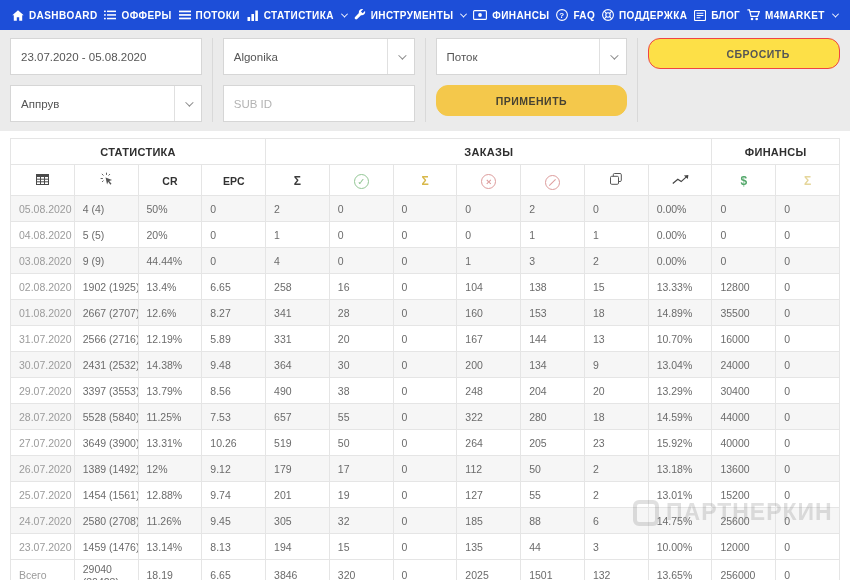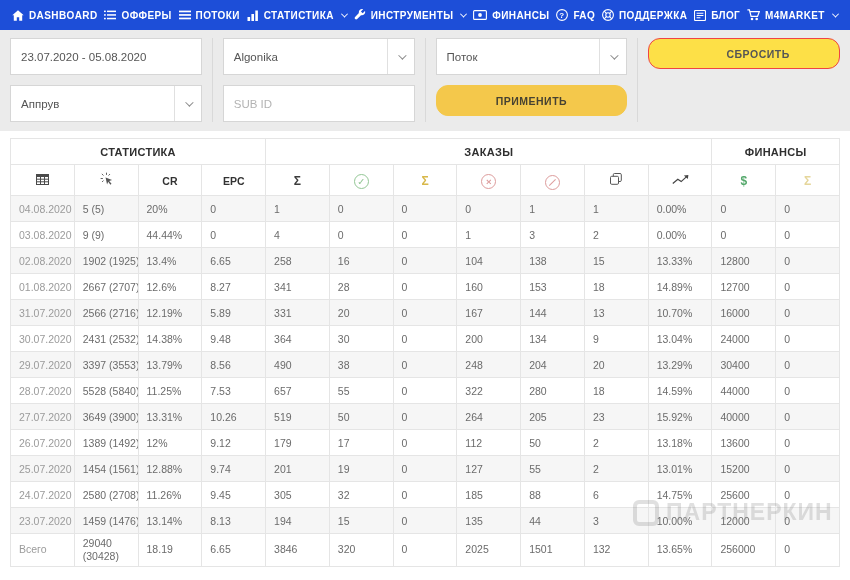--- a/index.html
+++ b/index.html
@@ -245,20 +245,35 @@
         <th><span class="ic"><svg width="17" height="11" viewBox="0 0 17 11">
               <path d="M0.8 9.5 L5.8 5.2 L9.2 7.6 L14.6 2.6" fill="none" stroke="#444" stroke-width="1.2"></path>
               <path d="M16.4 1 L11.9 1.6 L15.8 5.1 Z" fill="#444"></path>
             </svg></span></th>
         <th><span class="ic"><span class="sig" style="color:#54a86b">$</span></span></th>
         <th><span class="ic"><span class="sig" style="color:#e5d69b">Σ</span></span></th>
       </tr>
   </thead>
   <tbody id="table-body">
       <tr>
+        <td class="c-date">05.08.2020</td>
+        <td class="c-clicks">4 (4)</td>
+        <td class="c-cr">50%</td>
+        <td class="c-epc">0</td>
+        <td class="c-orders-total">2</td>
+        <td class="c-orders-approved">0</td>
+        <td class="c-orders-hold">0</td>
+        <td class="c-orders-rejected">0</td>
+        <td class="c-orders-trash">2</td>
+        <td class="c-orders-doubles">0</td>
+        <td class="c-approve-rate">0.00%</td>
+        <td class="c-money-approved">0</td>
+        <td class="c-money-hold">0</td>
+      </tr>
+      <tr>
         <td class="c-date">04.08.2020</td>
         <td class="c-clicks">5 (5)</td>
         <td class="c-cr">20%</td>
         <td class="c-epc">0</td>
         <td class="c-orders-total">1</td>
         <td class="c-orders-approved">0</td>
         <td class="c-orders-hold">0</td>
         <td class="c-orders-rejected">0</td>
         <td class="c-orders-trash">1</td>
         <td class="c-orders-doubles">1</td>
@@ -301,21 +316,21 @@
         <td class="c-clicks">2667 (2707)</td>
         <td class="c-cr">12.6%</td>
         <td class="c-epc">8.27</td>
         <td class="c-orders-total">341</td>
         <td class="c-orders-approved">28</td>
         <td class="c-orders-hold">0</td>
         <td class="c-orders-rejected">160</td>
         <td class="c-orders-trash">153</td>
         <td class="c-orders-doubles">18</td>
         <td class="c-approve-rate">14.89%</td>
-        <td class="c-money-approved">12700</td>
+        <td class="c-money-approved">35500</td>
         <td class="c-money-hold">0</td>
       </tr>
       <tr>
         <td class="c-date">31.07.2020</td>
         <td class="c-clicks">2566 (2716)</td>
         <td class="c-cr">12.19%</td>
         <td class="c-epc">5.89</td>
         <td class="c-orders-total">331</td>
         <td class="c-orders-approved">20</td>
         <td class="c-orders-hold">0</td>

